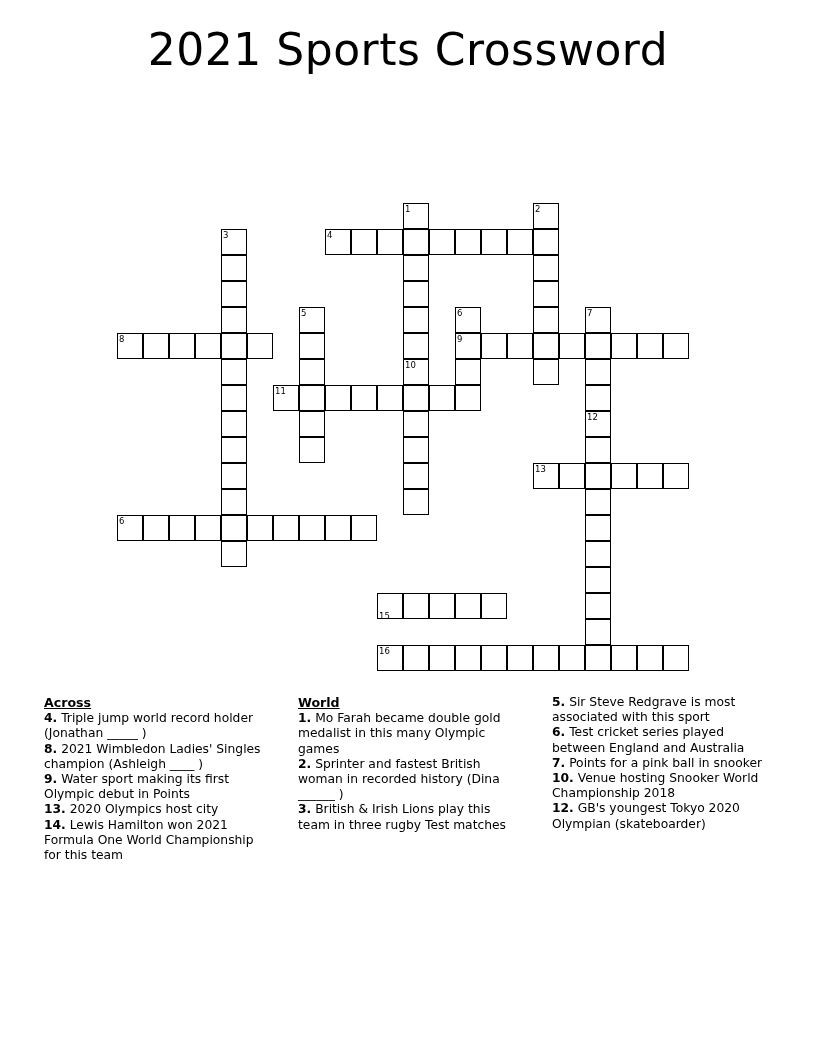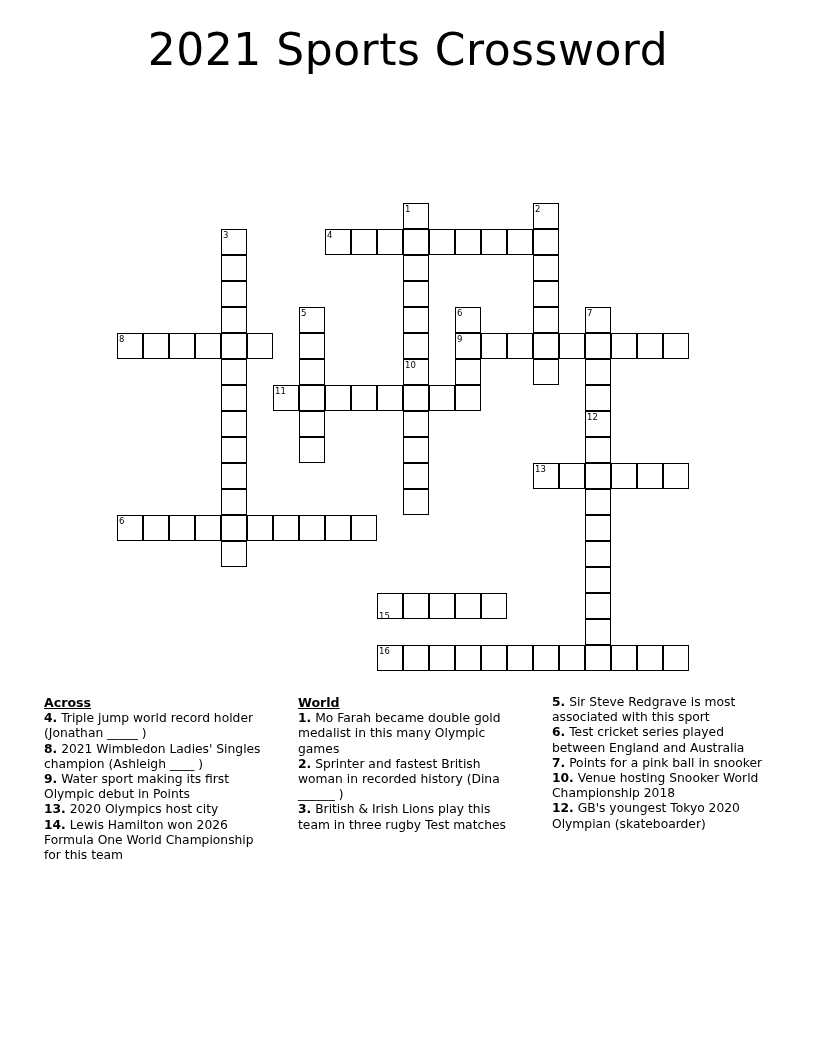--- a/index.html
+++ b/index.html
@@ -207,21 +207,21 @@
 </div>
 
 <div id="clues">
   <div class="clue-col">
     <div class="clue-head">Across</div>
     <div id="col1-items">
         <div class="clue"><b>4.</b><span> Triple jump world record holder (Jonathan _____ )</span></div>
         <div class="clue"><b>8.</b><span> 2021 Wimbledon Ladies' Singles champion (Ashleigh ____ )</span></div>
         <div class="clue"><b>9.</b><span> Water sport making its first Olympic debut in Points</span></div>
         <div class="clue"><b>13.</b><span> 2020 Olympics host city</span></div>
-        <div class="clue"><b>14.</b><span> Lewis Hamilton won 2026 Formula One World Championship for this team</span></div>
+        <div class="clue"><b>14.</b><span> Lewis Hamilton won 2021 Formula One World Championship for this team</span></div>
       </div>
   </div>
   <div class="clue-col">
     <div class="clue-head">World</div>
     <div id="col2-items">
         <div class="clue"><b>1.</b><span> Mo Farah became double gold medalist in this many Olympic games</span></div>
         <div class="clue"><b>2.</b><span> Sprinter and fastest British woman in recorded history (Dina ______ )</span></div>
         <div class="clue"><b>3.</b><span> British &amp; Irish Lions play this team in three rugby Test matches</span></div>
       </div>
   </div>

